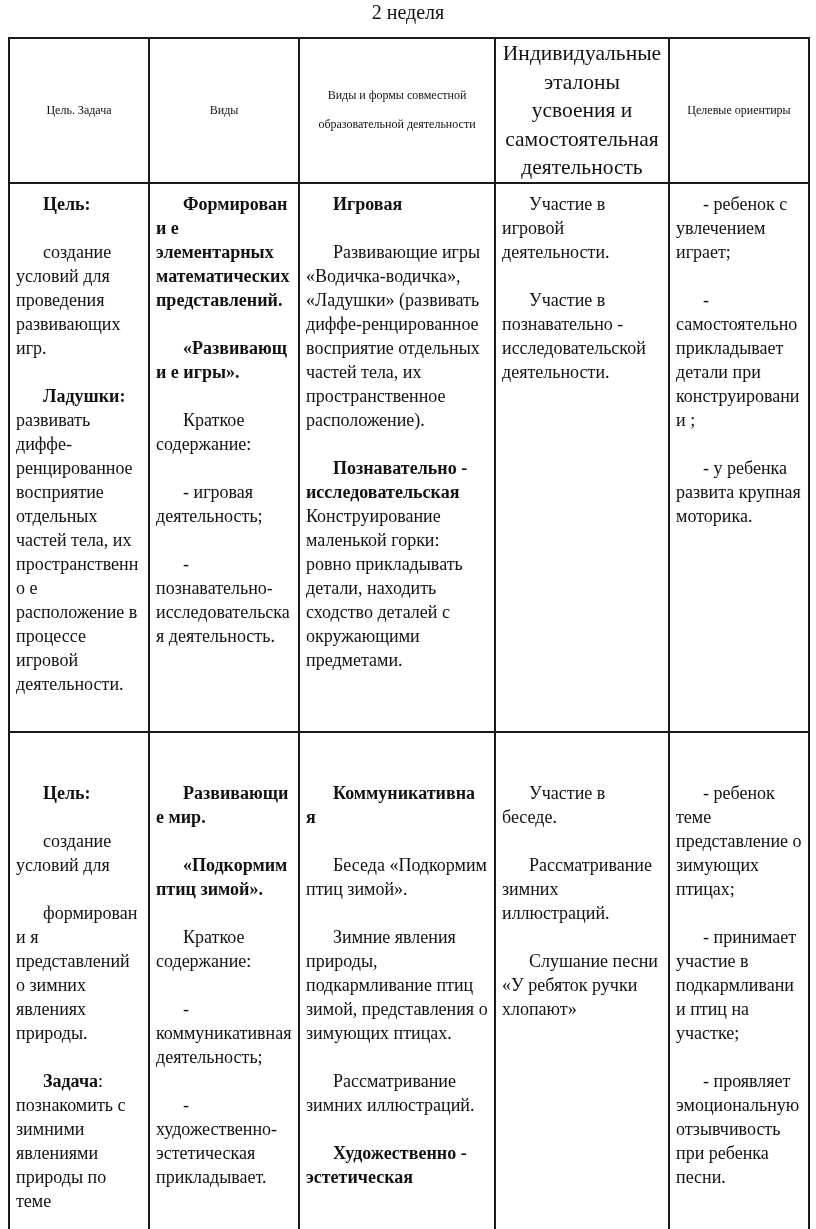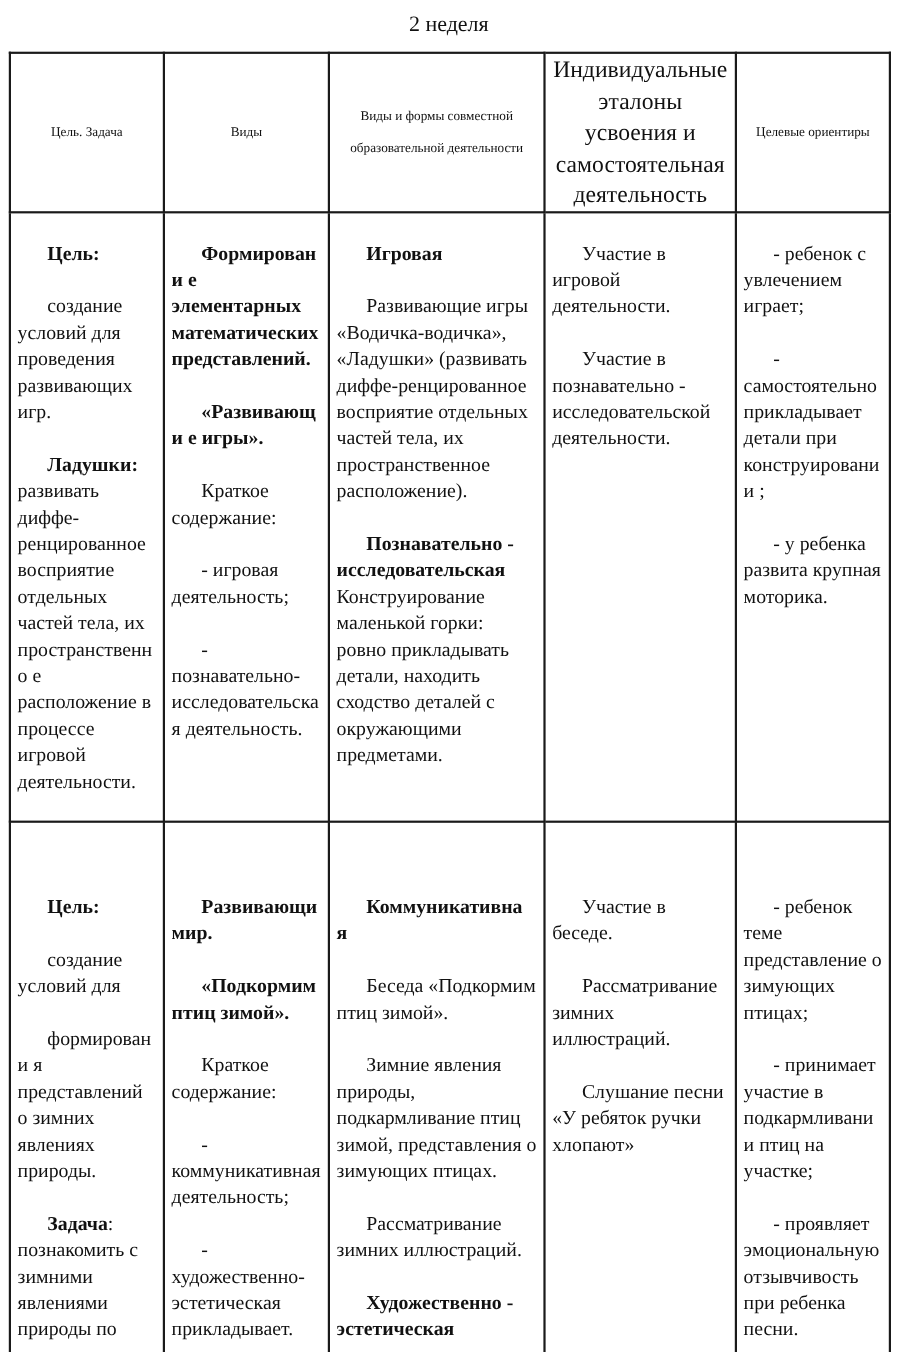--- a/index.html
+++ b/index.html
@@ -8,21 +8,21 @@
     background: #ffffff;
   }
   body {
     width: 816px;
     height: 1229px;
     overflow: hidden;
     font-family: "Liberation Serif", "DejaVu Serif", serif;
     color: #000000;
   }
   .doc-title {
-    padding-top: 10px;
+    padding-top: 0;
     text-align: center;
     font-size: 20px;
     line-height: 24px;
     color: #111111;
   }
   table.plan {
     border-collapse: collapse;
     table-layout: fixed;
     width: 800px;
     margin: 13px 0 0 8px;
@@ -57,21 +57,21 @@
     vertical-align: top;
     padding: 8px 5px 0 6px;
     font-size: 18px;
     line-height: 24px;
     color: #111111;
   }
   tr.body-row-0 { height: 549px; }
   tr.body-row-1 { height: 484px; }
   tr.body-row-1 td { padding-top: 48px; }
   td p {
-    margin: 16px 0 24px 0;
+    margin: 0 0 24px 0;
     text-indent: 27px;
     overflow-wrap: break-word;
     word-break: break-word;
     font-family: Liberation Serif, serif;
   }
   td p.spacer {
     margin: 0 0 24px 0;
     height: 0;
   }
   td p b, td p strong { font-weight: bold; }
@@ -131,21 +131,21 @@
       <tr class="body-row-1">
         <td>
           <p><b>Цель:</b></p>
           <p><span>создание условий для</span></p>
           <p><span>формировани я представлений о зимних явлениях природы.</span></p>
           <p class="spacer"></p>
           <p class="spacer"></p>
           <p><b>Задача</b><span>: познакомить с зимними явлениями природы по теме</span></p>
         </td>
         <td>
-          <p><b>Развивающи мир.</b></p>
+          <p><b>Развивающие мир.</b></p>
           <p><b>«Подкормим птиц зимой».</b></p>
           <p><span>Краткое содержание:</span></p>
           <p><span>- коммуникативная деятельность;</span></p>
           <p><span>- художественно-эстетическая прикладывает.</span></p>
         </td>
         <td>
           <p><b>Коммуникативна я</b></p>
           <p><span>Беседа «Подкормим птиц зимой».</span></p>
           <p><span>Зимние явления природы, подкармливание птиц зимой, представления о зимующих птицах.</span></p>
           <p><span>Рассматривание зимних иллюстраций.</span></p>

